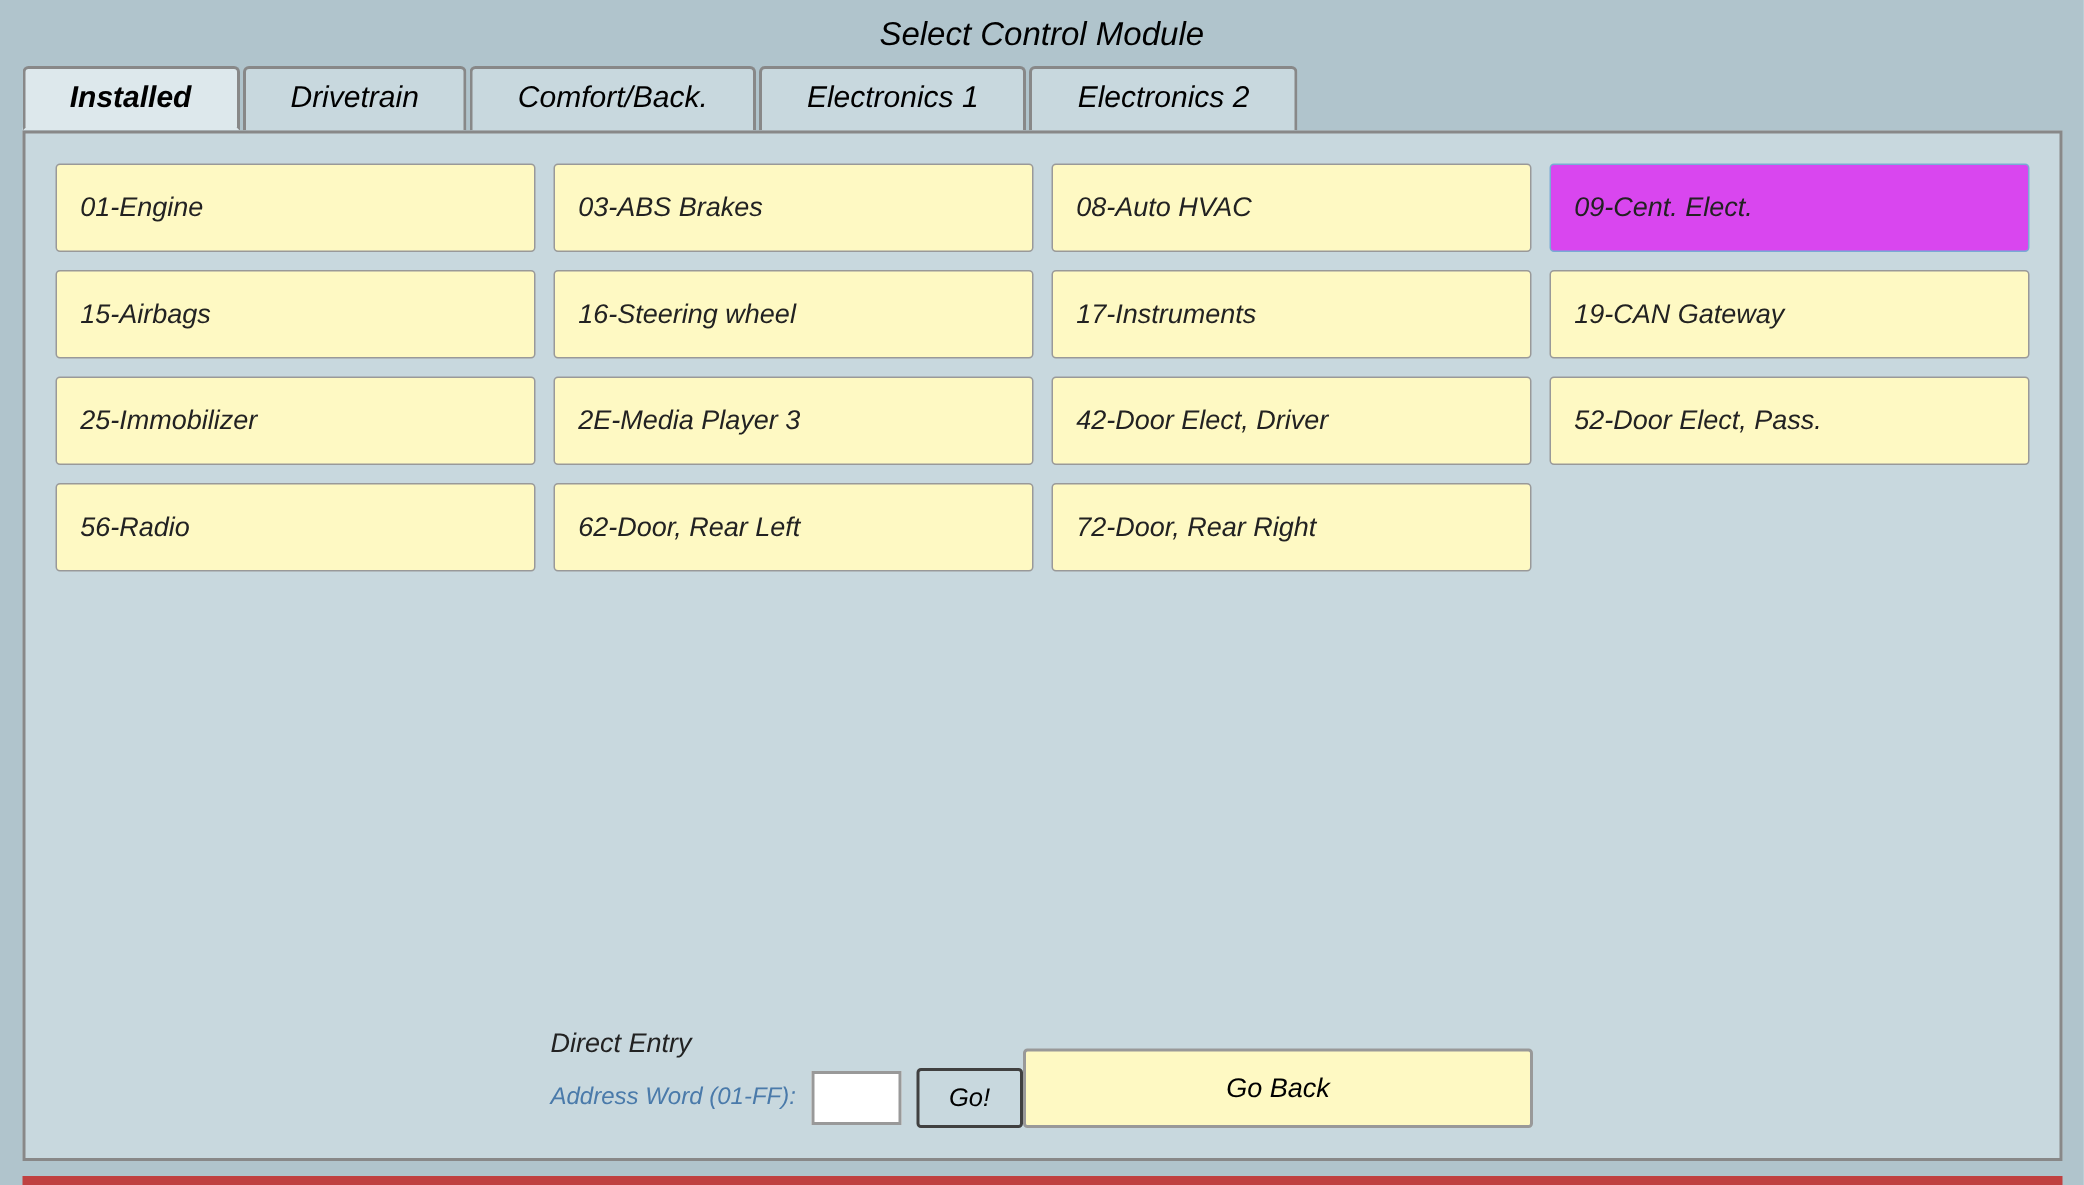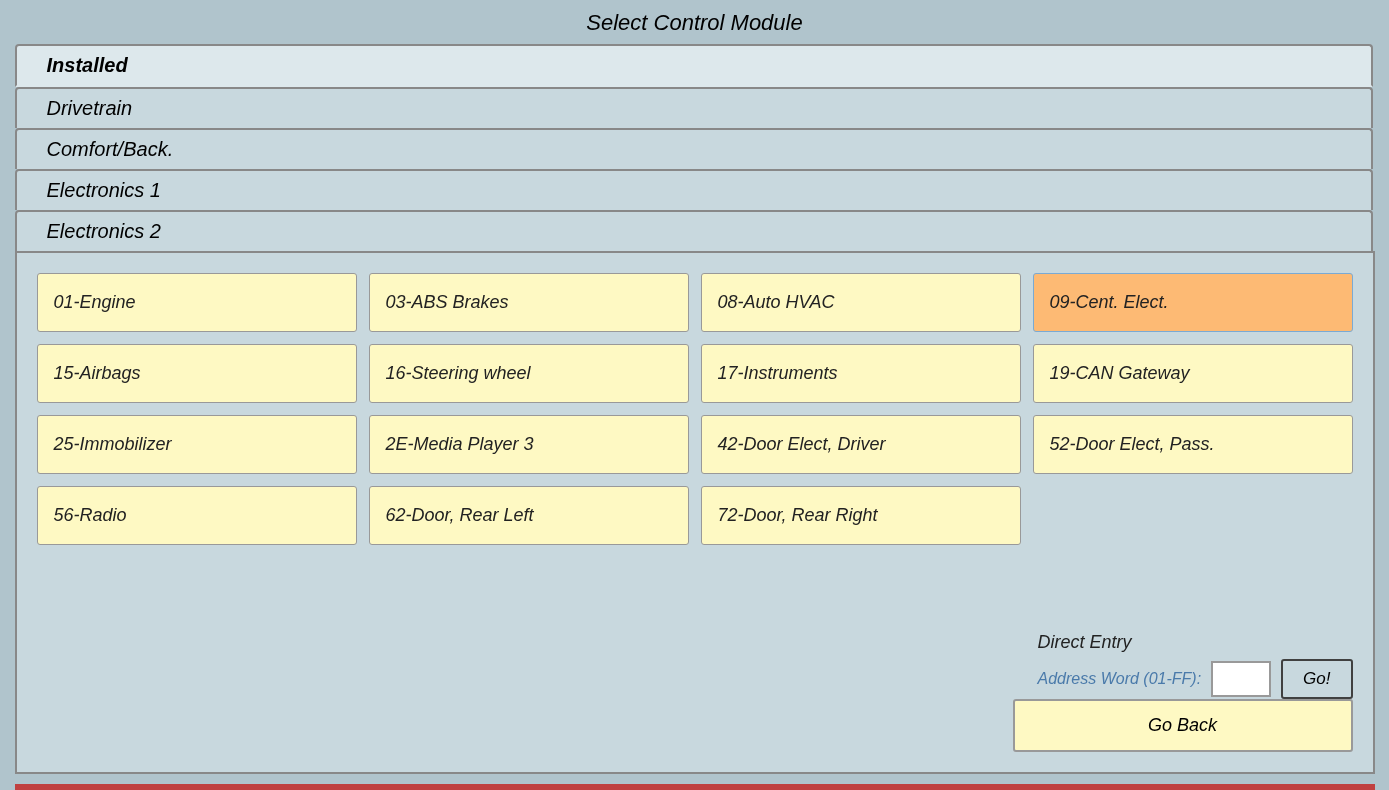--- a/index.html
+++ b/index.html
@@ -32,21 +32,21 @@
       width: 1360px;
       background-color: #b0c4cc;
       display: flex;
       flex-direction: column;
       flex: 1;
     }
 
     
     .tabs-row {
       display: flex;
-      flex-direction: column;
+      flex-direction: row;
       border-bottom: none;
     }
 
     .tab {
       padding: 8px 30px;
       font-style: italic;
       font-size: 20px;
       cursor: pointer;
       border: 2px solid #888;
       border-bottom: none;
@@ -88,29 +88,29 @@
       font-style: italic;
       font-size: 18px;
       cursor: pointer;
       text-align: left;
       color: #222;
       border-radius: 3px;
       user-select: none;
     }
 
     .module-button.highlighted {
-      background-color: #fdba74;
+      background-color: #d946ef;
       border-color: #7aaad4;
     }
 
     
     .bottom-area {
       margin-top: auto;
       display: flex;
-      flex-direction: column;
+      flex-direction: row;
       align-items: flex-end;
       justify-content: center;
       padding: 16px 0 0 0;
     }
 
     .direct-entry {
       display: flex;
       flex-direction: column;
     }
 

